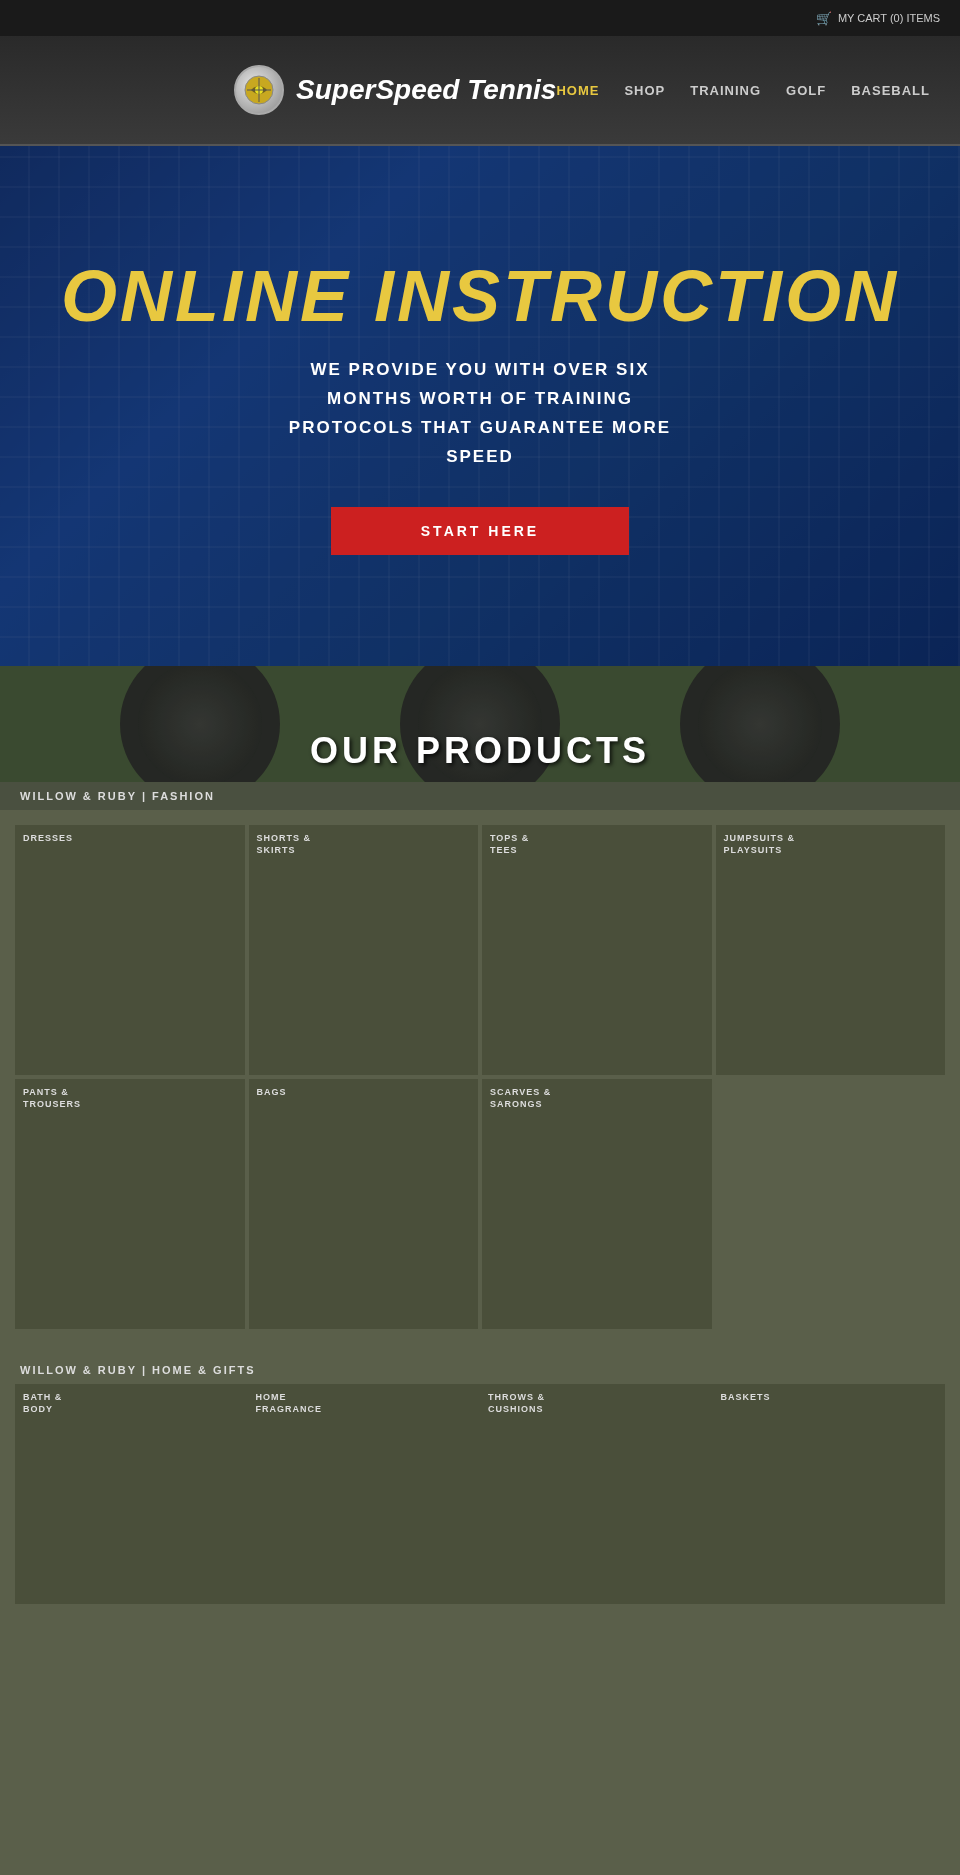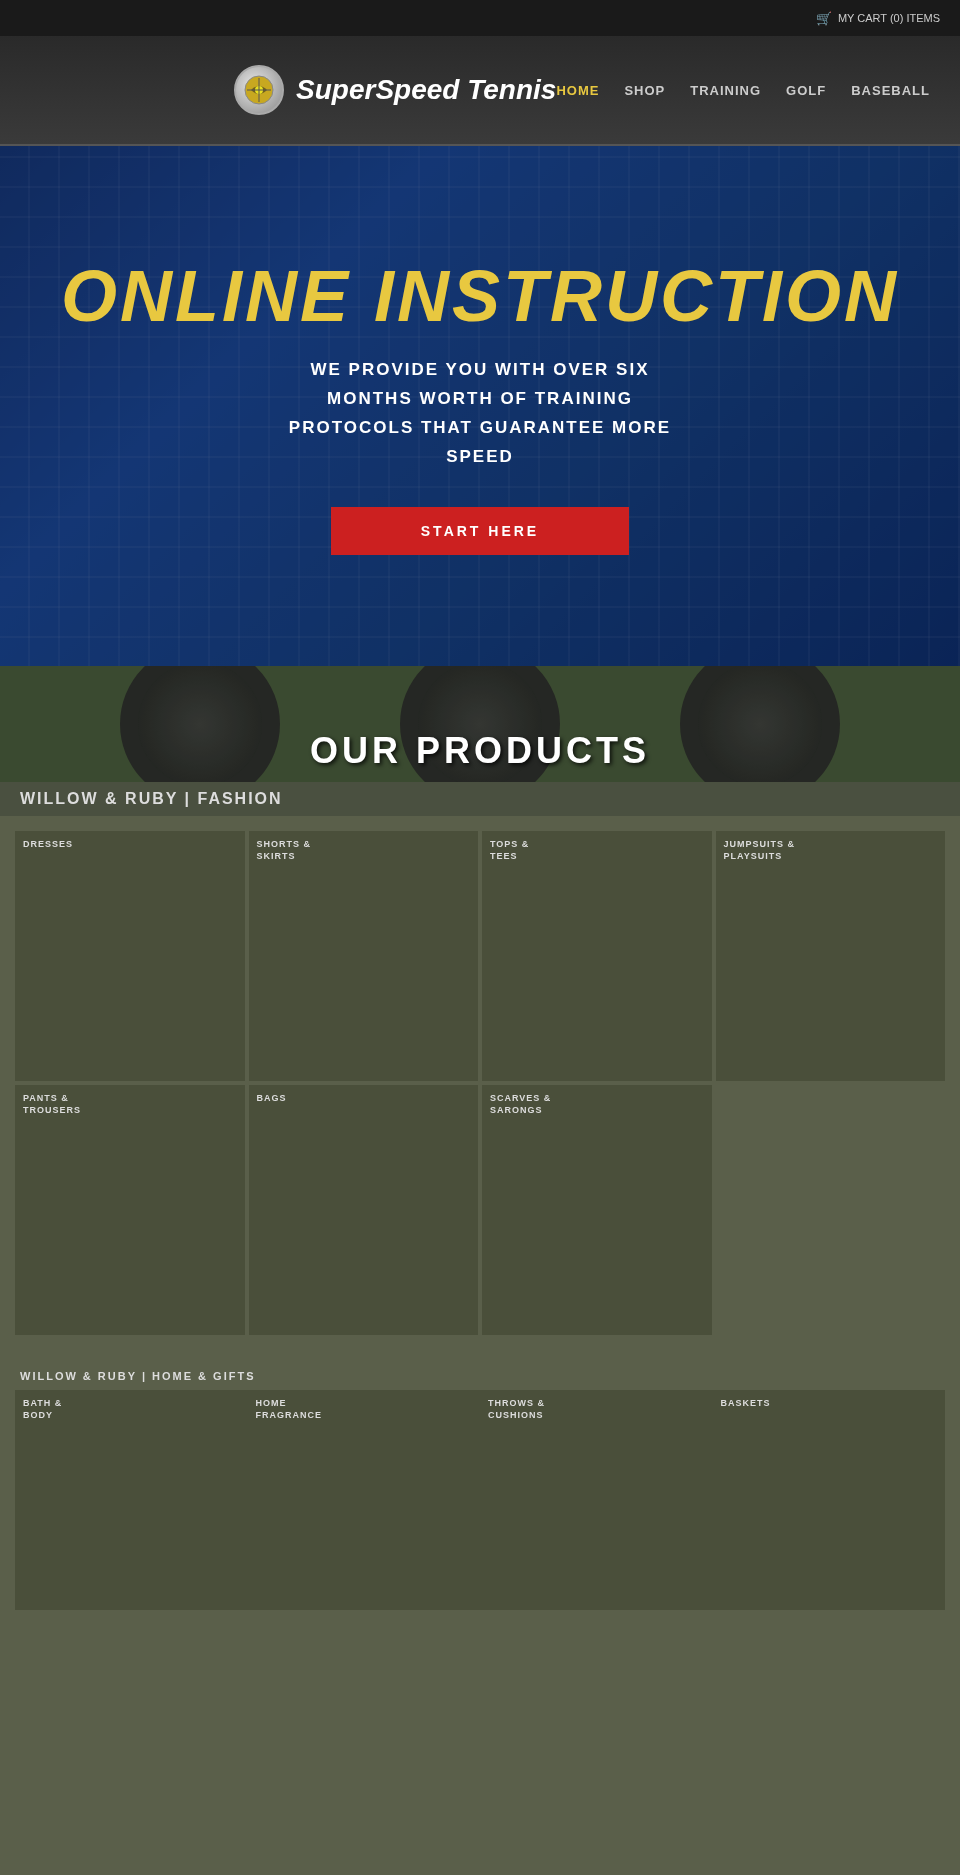--- a/index.html
+++ b/index.html
@@ -173,21 +173,21 @@
       text-transform: uppercase;
       letter-spacing: 4px;
       text-shadow: 2px 2px 4px rgba(0,0,0,0.8);
     }
 
     
     .section-label {
       background: #4a5040;
       padding: 8px 20px;
       color: #ddd;
-      font-size: 16px;
+      font-size: 11px;
       font-weight: bold;
       letter-spacing: 2px;
       text-transform: uppercase;
     }
 
     
     .product-grid {
       background: #5a5f4a;
       padding: 15px;
     }

